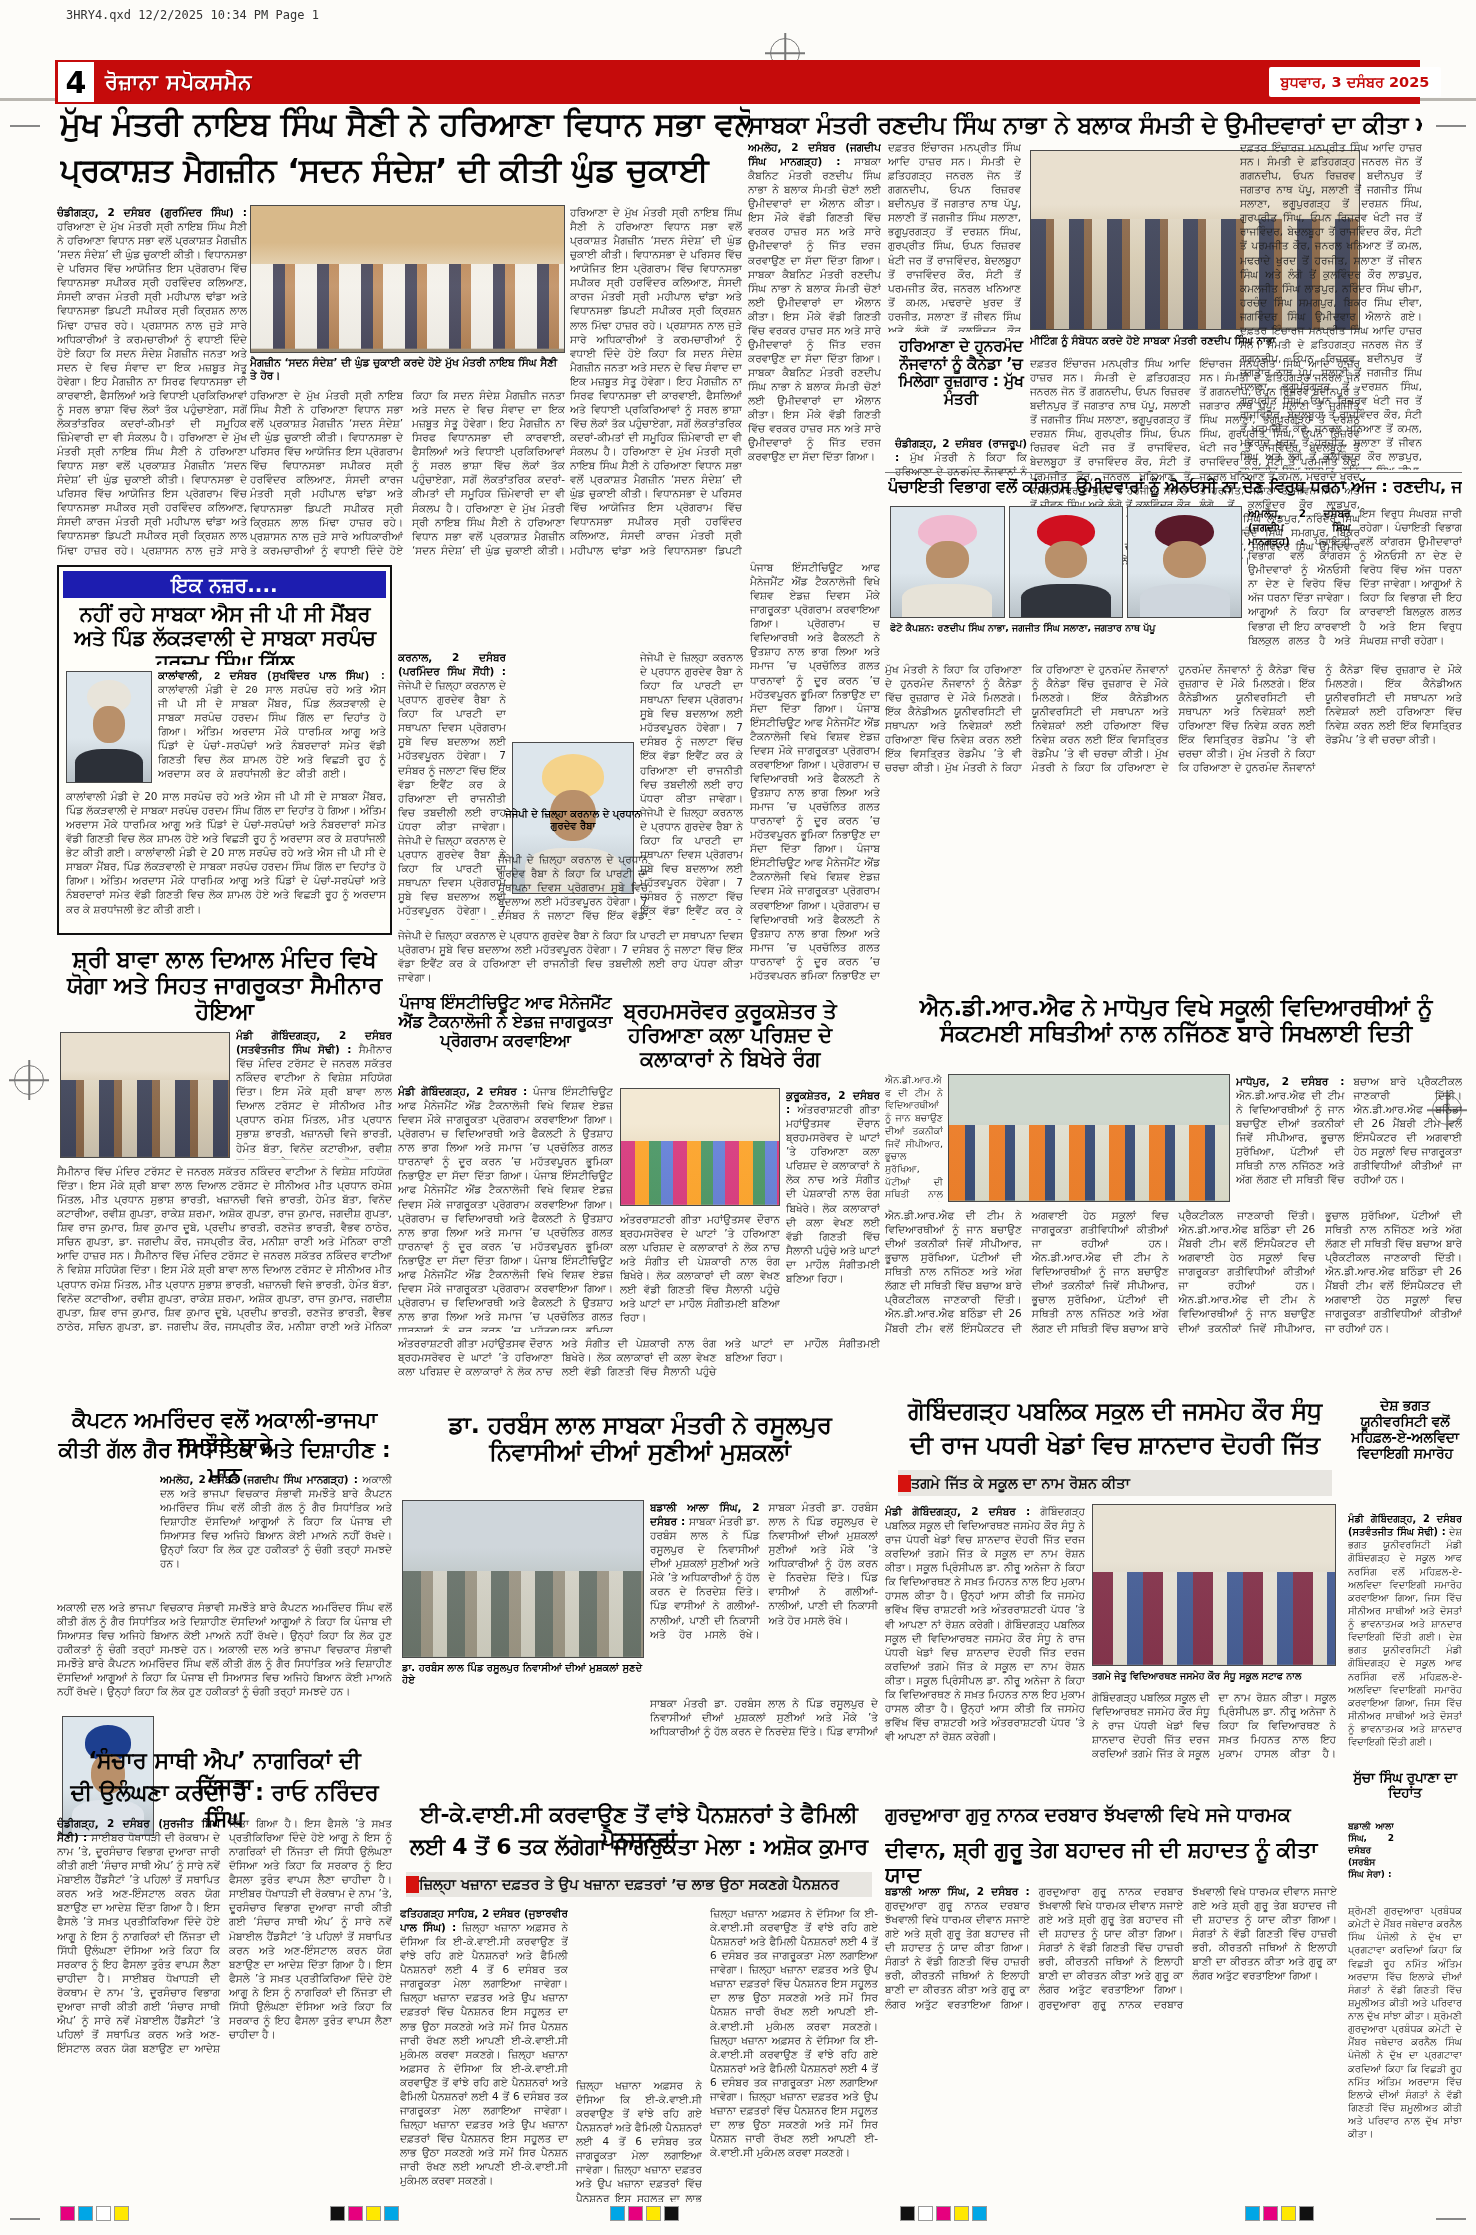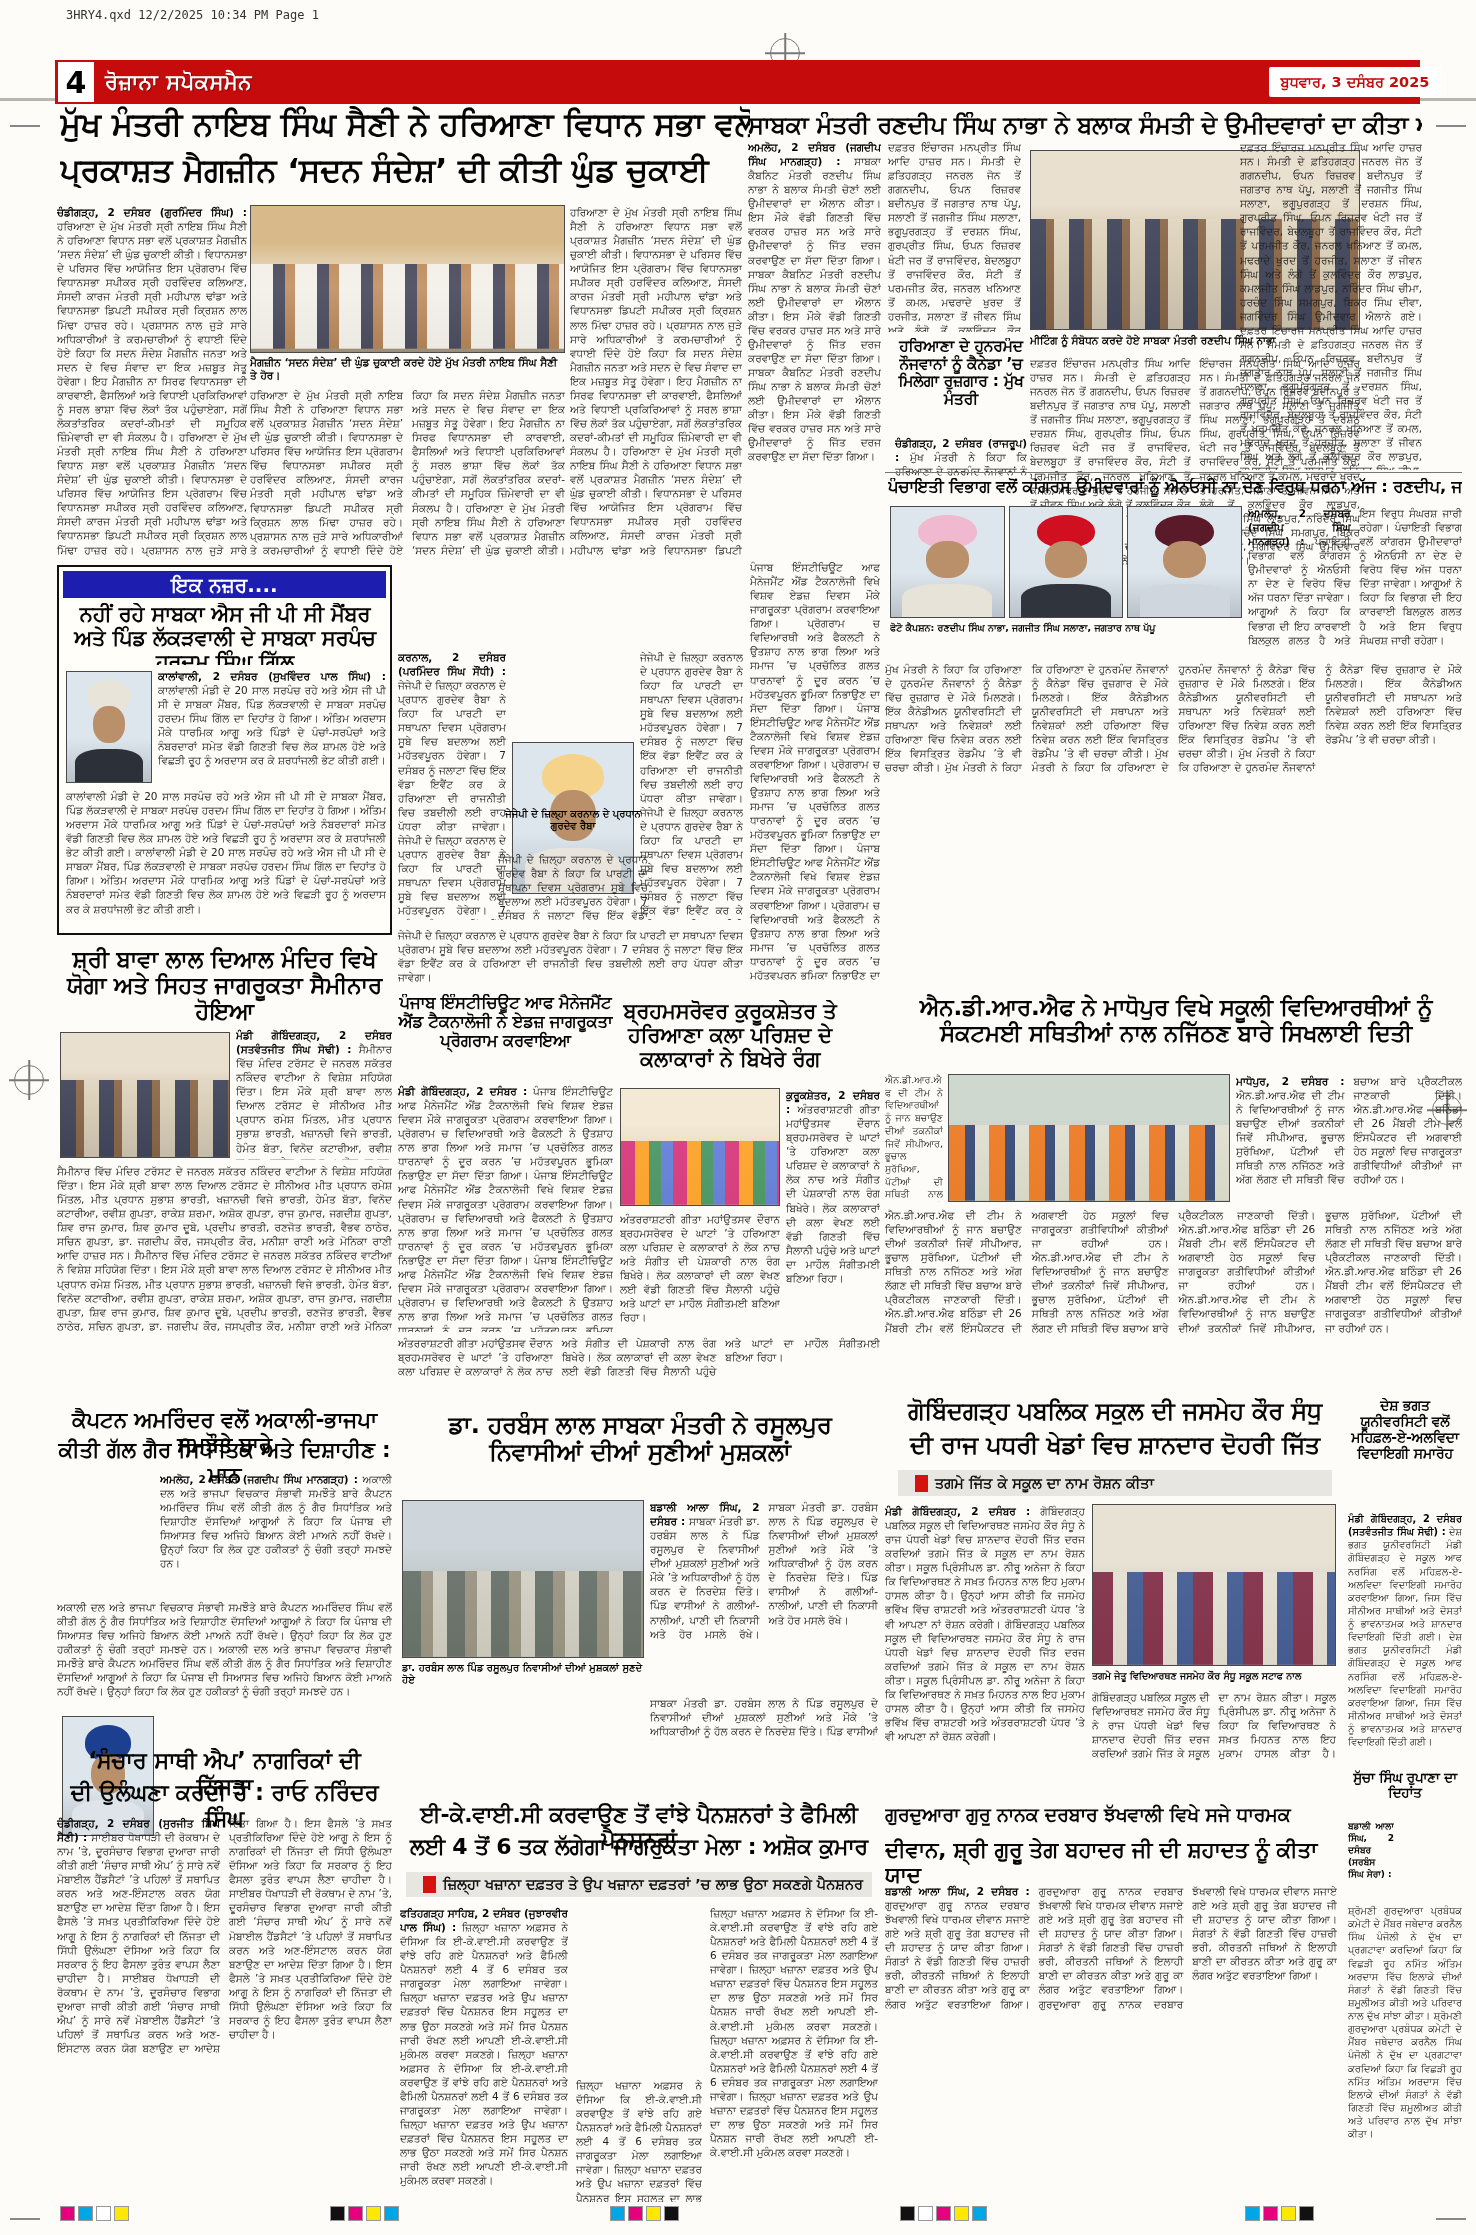--- a/index.html
+++ b/index.html
@@ -54,21 +54,21 @@
   .mast{background:#c50b0b;display:flex;align-items:center;}
   .numbox{background:#fff;color:#000;font-weight:800;font-size:30px;display:flex;align-items:center;justify-content:center;}
   .mastname{color:#fff;font-weight:800;font-size:21px;letter-spacing:.5px;text-shadow:1px 1px 0 #7d0404;}
   .mastcenter{background:#fff;color:#c50b0b;font-weight:800;font-size:24px;display:flex;align-items:center;justify-content:center;
     clip-path:polygon(14px 0,100% 0,calc(100% - 14px) 100%,0 100%);}
   .mastdate{background:#fff;color:#c50b0b;font-weight:700;font-size:14.5px;display:flex;align-items:center;justify-content:center;border-radius:2px;}
   
   .inbox{border:2.5px solid #111;background:#fffef9;}
   .inbar{background:#1d1db0;color:#fff;font-weight:800;font-size:20px;display:flex;align-items:center;justify-content:center;}
   
-  .band{background:#e8e6e1;display:flex;align-items:center;gap:7px;font-weight:800;font-size:14.5px;overflow:hidden;padding-left:17px;}
+  .band{background:#e8e6e1;display:flex;align-items:center;font-weight:800;font-size:14.5px;overflow:hidden;}
   .redsq{display:inline-block;width:13px;height:17px;background:#d6120e;flex:0 0 auto;}
   
   .regcross{width:30px;height:30px;border:1.5px solid #777;border-radius:50%;position:relative;}
   .regcross::before,.regcross::after{content:"";position:absolute;background:#777;}
   .regcross::before{left:50%;top:-6px;width:1.5px;height:40px;transform:translateX(-50%);}
   .regcross::after{top:50%;left:-6px;height:1.5px;width:40px;transform:translateY(-50%);}
   .cmyk{display:flex;gap:3px;}
   .cmyk i{width:13px;height:13px;display:block;border:.5px solid #999;}
   .crop{background:#888;}
 </style>
@@ -150,21 +150,21 @@
     <span class="dl">ਅਮਲੋਹ, 2 ਦਸੰਬਰ (ਜਗਦੀਪ ਸਿੰਘ ਮਾਨਗੜ੍ਹ) :</span>
     <span>ਪੰਚਾਇਤੀ ਵਿਭਾਗ ਵਲੋਂ ਕਾਂਗਰਸ ਉਮੀਦਵਾਰਾਂ ਨੂੰ ਐਨਓਸੀ ਨਾ ਦੇਣ ਦੇ ਵਿਰੋਧ ਵਿੱਚ ਅੱਜ ਧਰਨਾ ਦਿੱਤਾ ਜਾਵੇਗਾ। ਆਗੂਆਂ ਨੇ ਕਿਹਾ ਕਿ ਵਿਭਾਗ ਦੀ ਇਹ ਕਾਰਵਾਈ ਬਿਲਕੁਲ ਗਲਤ ਹੈ ਅਤੇ ਇਸ ਵਿਰੁਧ ਸੰਘਰਸ਼ ਜਾਰੀ ਰਹੇਗਾ। ਪੰਚਾਇਤੀ ਵਿਭਾਗ ਵਲੋਂ ਕਾਂਗਰਸ ਉਮੀਦਵਾਰਾਂ ਨੂੰ ਐਨਓਸੀ ਨਾ ਦੇਣ ਦੇ ਵਿਰੋਧ ਵਿੱਚ ਅੱਜ ਧਰਨਾ ਦਿੱਤਾ ਜਾਵੇਗਾ। ਆਗੂਆਂ ਨੇ ਕਿਹਾ ਕਿ ਵਿਭਾਗ ਦੀ ਇਹ ਕਾਰਵਾਈ ਬਿਲਕੁਲ ਗਲਤ ਹੈ ਅਤੇ ਇਸ ਵਿਰੁਧ ਸੰਘਰਸ਼ ਜਾਰੀ ਰਹੇਗਾ।</span>
   </div>
 
   <div class="abs inbox" style="left:57px;top:565px;width:335px;height:370px;">
     <div class="inbar abs" style="left:4px;top:4px;width:323px;height:27px;">ਇਕ ਨਜ਼ਰ....</div>
     <div class="abs hl ctr" style="left:5px;top:36px;width:322px;height:62px;font-size:21px;">ਨਹੀਂ ਰਹੇ ਸਾਬਕਾ ਐਸ ਜੀ ਪੀ ਸੀ ਮੈਂਬਰ ਅਤੇ ਪਿੰਡ ਲੱਕੜਵਾਲੀ ਦੇ ਸਾਬਕਾ ਸਰਪੰਚ ਹਰਦਮ ਸਿੰਘ ਗਿੱਲ</div>
     <div class="portrait photo abs" style="--t:#e8e4da;--c:#2c3038;left:7px;top:104px;width:86px;height:112px;">
         <i class="torso"></i>
       </div>
-    <div class="abs bt" style="left:99px;top:102px;width:228px;height:116px;">
+    <div class="abs bt" style="left:99px;top:102px;width:228px;height:116px;font-family:Liberation Mono, monospace;">
       <span class="dl">ਕਾਲਾਂਵਾਲੀ, 2 ਦਸੰਬਰ (ਸੁਖਵਿੰਦਰ ਪਾਲ ਸਿੰਘ) :</span>
       <span>ਕਾਲਾਂਵਾਲੀ ਮੰਡੀ ਦੇ 20 ਸਾਲ ਸਰਪੰਚ ਰਹੇ ਅਤੇ ਐਸ ਜੀ ਪੀ ਸੀ ਦੇ ਸਾਬਕਾ ਮੈਂਬਰ, ਪਿੰਡ ਲੱਕੜਵਾਲੀ ਦੇ ਸਾਬਕਾ ਸਰਪੰਚ ਹਰਦਮ ਸਿੰਘ ਗਿੱਲ ਦਾ ਦਿਹਾਂਤ ਹੋ ਗਿਆ। ਅੰਤਿਮ ਅਰਦਾਸ ਮੌਕੇ ਧਾਰਮਿਕ ਆਗੂ ਅਤੇ ਪਿੰਡਾਂ ਦੇ ਪੰਚਾਂ-ਸਰਪੰਚਾਂ ਅਤੇ ਨੰਬਰਦਾਰਾਂ ਸਮੇਤ ਵੱਡੀ ਗਿਣਤੀ ਵਿਚ ਲੋਕ ਸ਼ਾਮਲ ਹੋਏ ਅਤੇ ਵਿਛੜੀ ਰੂਹ ਨੂੰ ਅਰਦਾਸ ਕਰ ਕੇ ਸ਼ਰਧਾਂਜਲੀ ਭੇਟ ਕੀਤੀ ਗਈ।</span>
     </div>
     <div class="abs bt" style="left:7px;top:222px;width:320px;height:140px;">
       <span>ਕਾਲਾਂਵਾਲੀ ਮੰਡੀ ਦੇ 20 ਸਾਲ ਸਰਪੰਚ ਰਹੇ ਅਤੇ ਐਸ ਜੀ ਪੀ ਸੀ ਦੇ ਸਾਬਕਾ ਮੈਂਬਰ, ਪਿੰਡ ਲੱਕੜਵਾਲੀ ਦੇ ਸਾਬਕਾ ਸਰਪੰਚ ਹਰਦਮ ਸਿੰਘ ਗਿੱਲ ਦਾ ਦਿਹਾਂਤ ਹੋ ਗਿਆ। ਅੰਤਿਮ ਅਰਦਾਸ ਮੌਕੇ ਧਾਰਮਿਕ ਆਗੂ ਅਤੇ ਪਿੰਡਾਂ ਦੇ ਪੰਚਾਂ-ਸਰਪੰਚਾਂ ਅਤੇ ਨੰਬਰਦਾਰਾਂ ਸਮੇਤ ਵੱਡੀ ਗਿਣਤੀ ਵਿਚ ਲੋਕ ਸ਼ਾਮਲ ਹੋਏ ਅਤੇ ਵਿਛੜੀ ਰੂਹ ਨੂੰ ਅਰਦਾਸ ਕਰ ਕੇ ਸ਼ਰਧਾਂਜਲੀ ਭੇਟ ਕੀਤੀ ਗਈ। ਕਾਲਾਂਵਾਲੀ ਮੰਡੀ ਦੇ 20 ਸਾਲ ਸਰਪੰਚ ਰਹੇ ਅਤੇ ਐਸ ਜੀ ਪੀ ਸੀ ਦੇ ਸਾਬਕਾ ਮੈਂਬਰ, ਪਿੰਡ ਲੱਕੜਵਾਲੀ ਦੇ ਸਾਬਕਾ ਸਰਪੰਚ ਹਰਦਮ ਸਿੰਘ ਗਿੱਲ ਦਾ ਦਿਹਾਂਤ ਹੋ ਗਿਆ। ਅੰਤਿਮ ਅਰਦਾਸ ਮੌਕੇ ਧਾਰਮਿਕ ਆਗੂ ਅਤੇ ਪਿੰਡਾਂ ਦੇ ਪੰਚਾਂ-ਸਰਪੰਚਾਂ ਅਤੇ ਨੰਬਰਦਾਰਾਂ ਸਮੇਤ ਵੱਡੀ ਗਿਣਤੀ ਵਿਚ ਲੋਕ ਸ਼ਾਮਲ ਹੋਏ ਅਤੇ ਵਿਛੜੀ ਰੂਹ ਨੂੰ ਅਰਦਾਸ ਕਰ ਕੇ ਸ਼ਰਧਾਂਜਲੀ ਭੇਟ ਕੀਤੀ ਗਈ।</span>
     </div>
   </div>
 
   <div class="abs bt" style="left:398px;top:650px;width:108px;height:270px;">
     <span class="dl">ਕਰਨਾਲ, 2 ਦਸੰਬਰ (ਪਰਮਿੰਦਰ ਸਿੰਘ ਸੌਂਧੀ) :</span>

